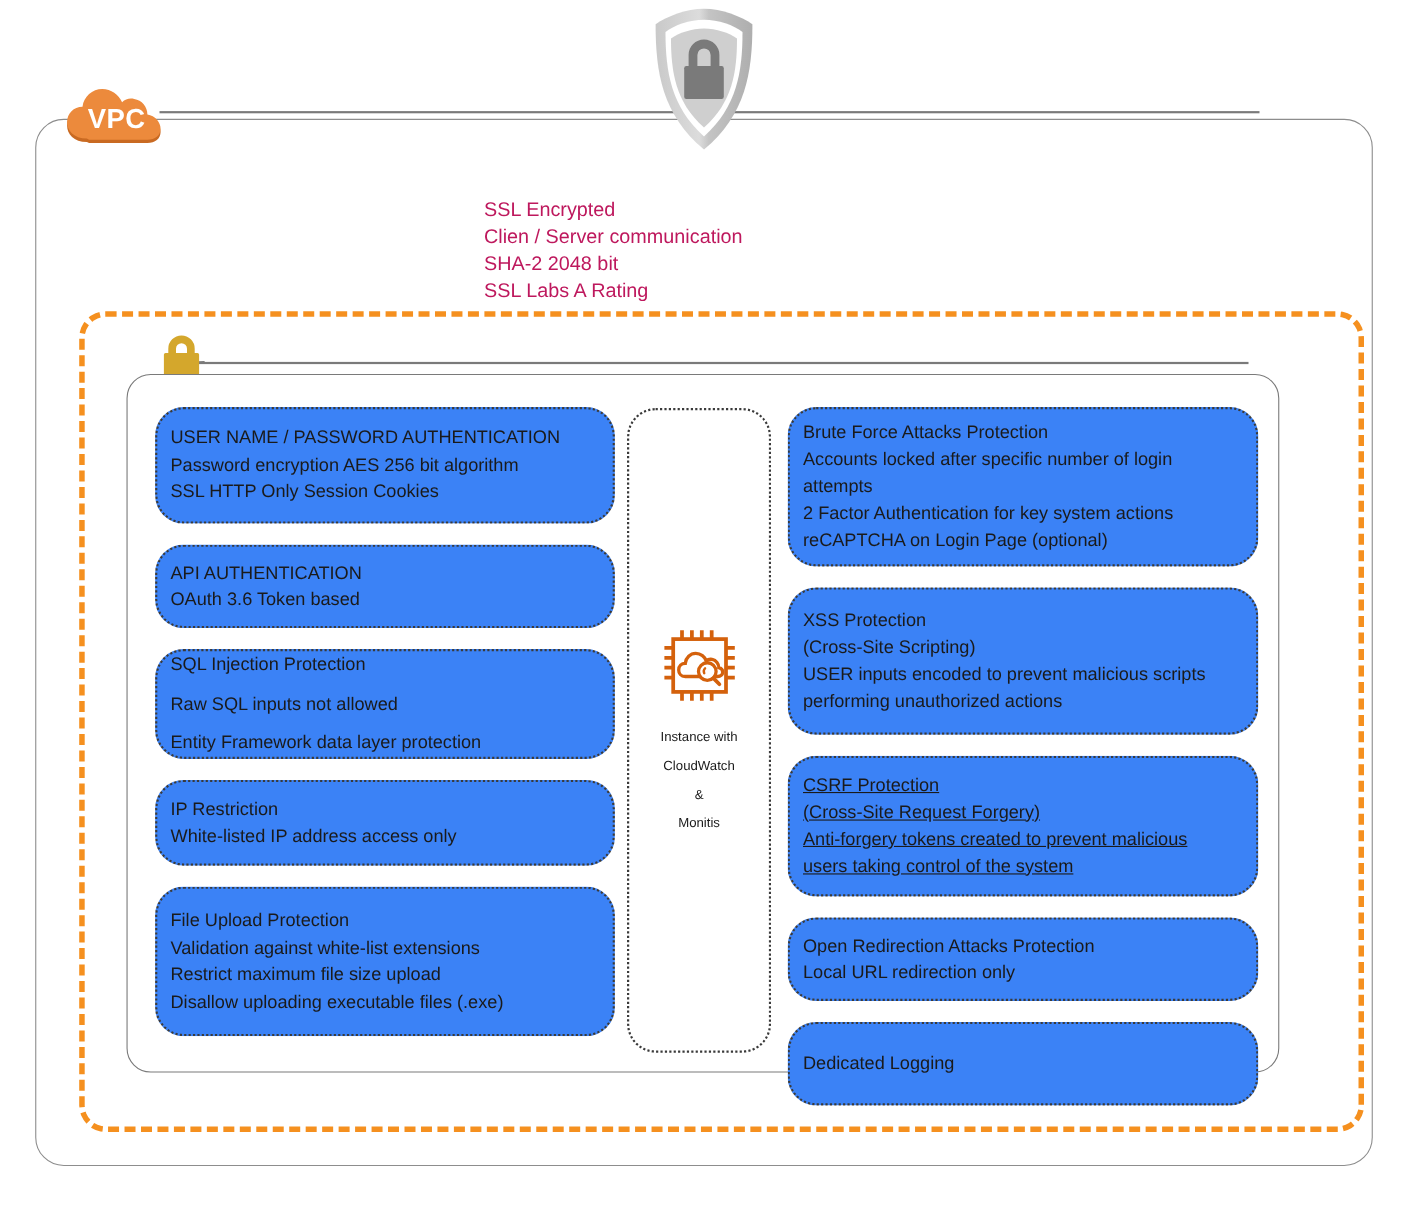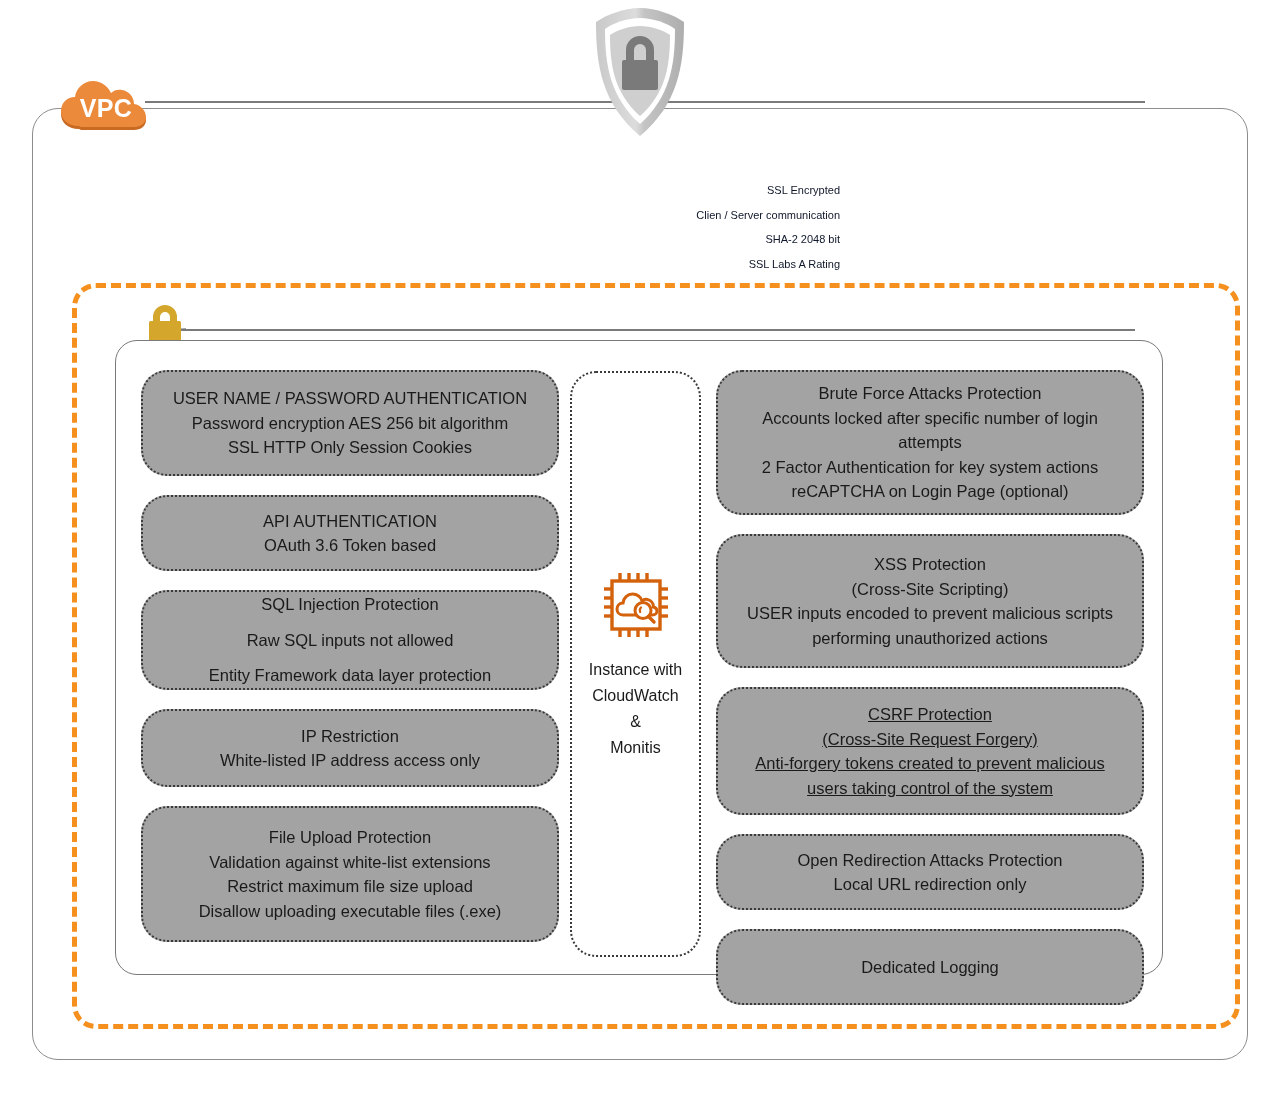--- a/index.html
+++ b/index.html
@@ -56,24 +56,24 @@
     position: absolute;
     left: 588px; top: 4px;
     width: 104px; height: 136px;
   }
 
   
   .ssl-text {
     position: absolute;
     left: 440px; top: 178px;
     width: 400px;
-    text-align: right;
-    font-size: 11px;
+    text-align: left;
+    font-size: 18px;
     line-height: 24.5px;
-    color: #0f172a;
+    color: #be185d;
   }
   .ssl-text div { white-space: nowrap; }
 
   
   .dashed-box {
     position: absolute;
     left: 72px; top: 283px;
     width: 1168px; height: 746px;
     border: 5px dashed #f5901f;
     border-radius: 24px;
@@ -116,28 +116,28 @@
     display: flex;
     flex-direction: column;
     align-items: center;
     justify-content: center;
   }
 
   
   .card {
     border: 2px dotted #3a3a3a;
     border-radius: 26px;
-    background: #a3a3a3;
+    background: #3b82f6;
     text-align: center;
     font-size: 16.5px;
     line-height: 24.5px;
     color: #1a1a1a;
     display: flex;
     flex-direction: column;
-    align-items: center;
+    align-items: flex-start;
     justify-content: center;
     padding: 8px 12px;
   }
   .card .line { display: block; white-space: nowrap; }
 
   
   .col-left .card { margin-bottom: 19px; }
   .lc0 { height: 106px; }
   .lc1 { height: 76px; }
   .lc2 { height: 100px; gap: 11px; }
@@ -149,21 +149,21 @@
   .rc0 { height: 145px; }
   .rc1 { height: 134px; }
   .rc2 { height: 128px; text-decoration: underline; }
   .rc3 { height: 76px; }
   .rc4 { height: 76px; }
 
   
   .instance-icon { width: 76px; height: 76px; margin-bottom: 14px; }
   .instance-label {
     text-align: center;
-    font-size: 16px;
+    font-size: 12px;
     line-height: 26px;
     color: #1a1a1a;
   }
   .instance-label div { white-space: nowrap; }
 </style>
 </head>
 <body>
 
 <div id="stage">
 

